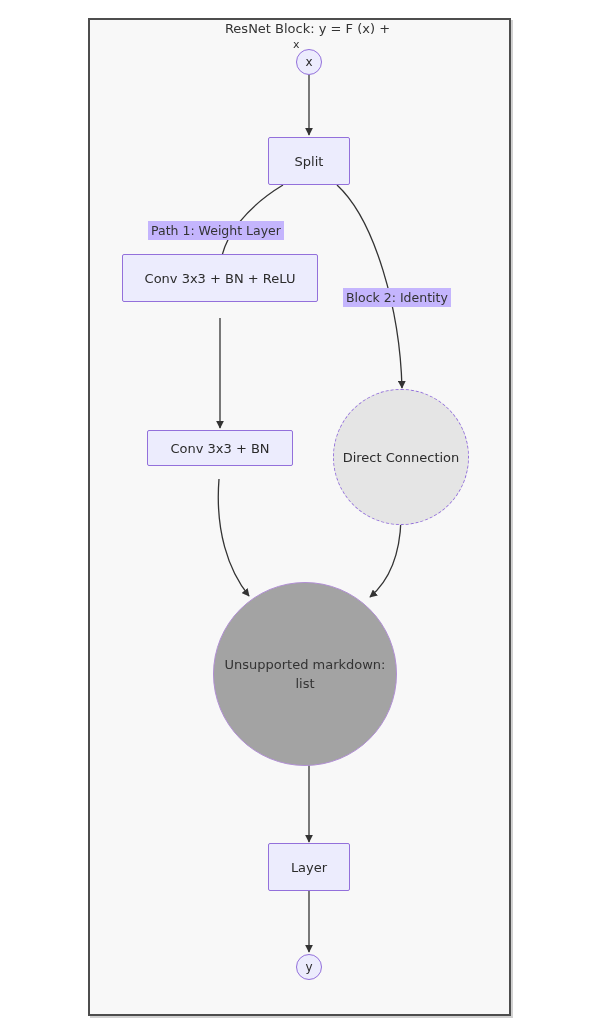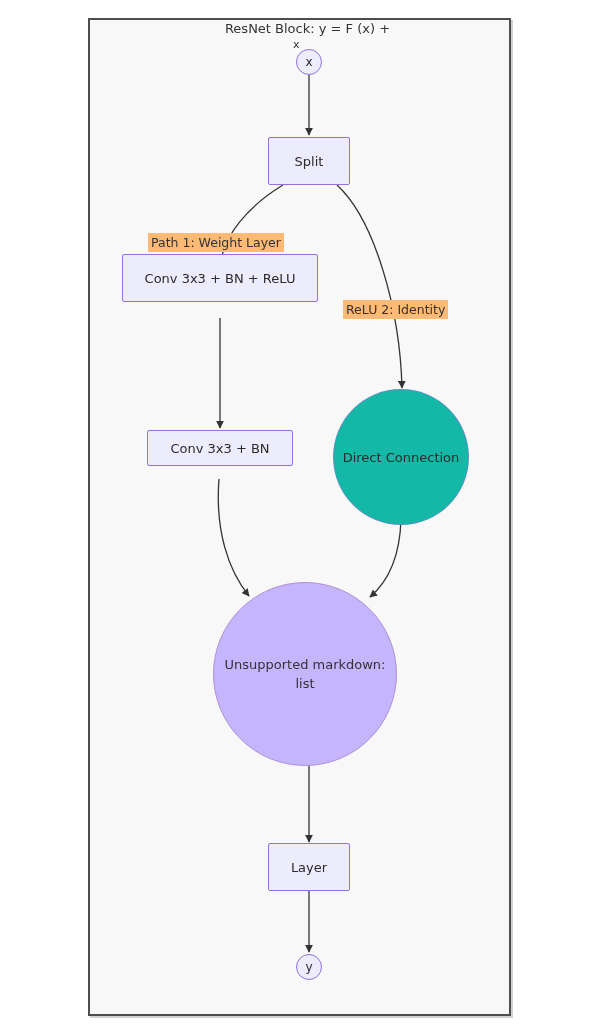--- a/index.html
+++ b/index.html
@@ -62,29 +62,29 @@
     background: #ececfd;
     border: 1.3px solid #9370db;
     border-radius: 2px;
     font-size: 13px;
     padding: 8px 10px;
   }
 
   
   .dashed-circle {
     border-radius: 50%;
-    background: #14b8a6;
+    background: #e5e5e5;
     border: 1.4px dashed #9370db;
     font-size: 13px;
   }
 
   
   .merge-circle {
     border-radius: 50%;
-    background: #c4b5fd;
+    background: #a3a3a3;
     border: 1.3px solid #b18fd4;
     font-size: 13px;
     line-height: 1.5;
     color: #333333;
   }
 
   
   #graph-title {
     position: absolute;
     left: 8px;
@@ -98,27 +98,26 @@
   
   .tiny-label {
     position: absolute;
     font-size: 11px;
     color: #333333;
   }
 
   
   .edge-label {
     position: absolute;
-    background: #fdba74;
+    background: #c4b5fd;
     color: #333333;
     font-size: 12.5px;
     padding: 2px 3px;
     white-space: nowrap;
     line-height: 1.2;
-    margin-top: 12px;
   }
 </style>
 </head>
 <body>
 
 <div id="diagram-frame"></div>
 
 <div id="graph-title">ResNet Block: y = F (x)   +</div>
 
 <svg id="svg-layer" viewBox="0 0 599 1030">
@@ -175,13 +174,13 @@
 <div class="node box-node" style="left:268px; top:843px; width:82px; height:48px;">
   <span>Layer</span>
 </div>
 
 <div class="node term-node" style="left:296px; top:954px;">
   <span>y</span>
 </div>
 
 <div class="edge-label" style="left:148px; top:221px;">Path 1: Weight Layer</div>
 
-<div class="edge-label" style="left:343px; top:288px;">ReLU 2: Identity</div>
+<div class="edge-label" style="left:343px; top:288px;">Block 2: Identity</div>
 
 </body></html>

